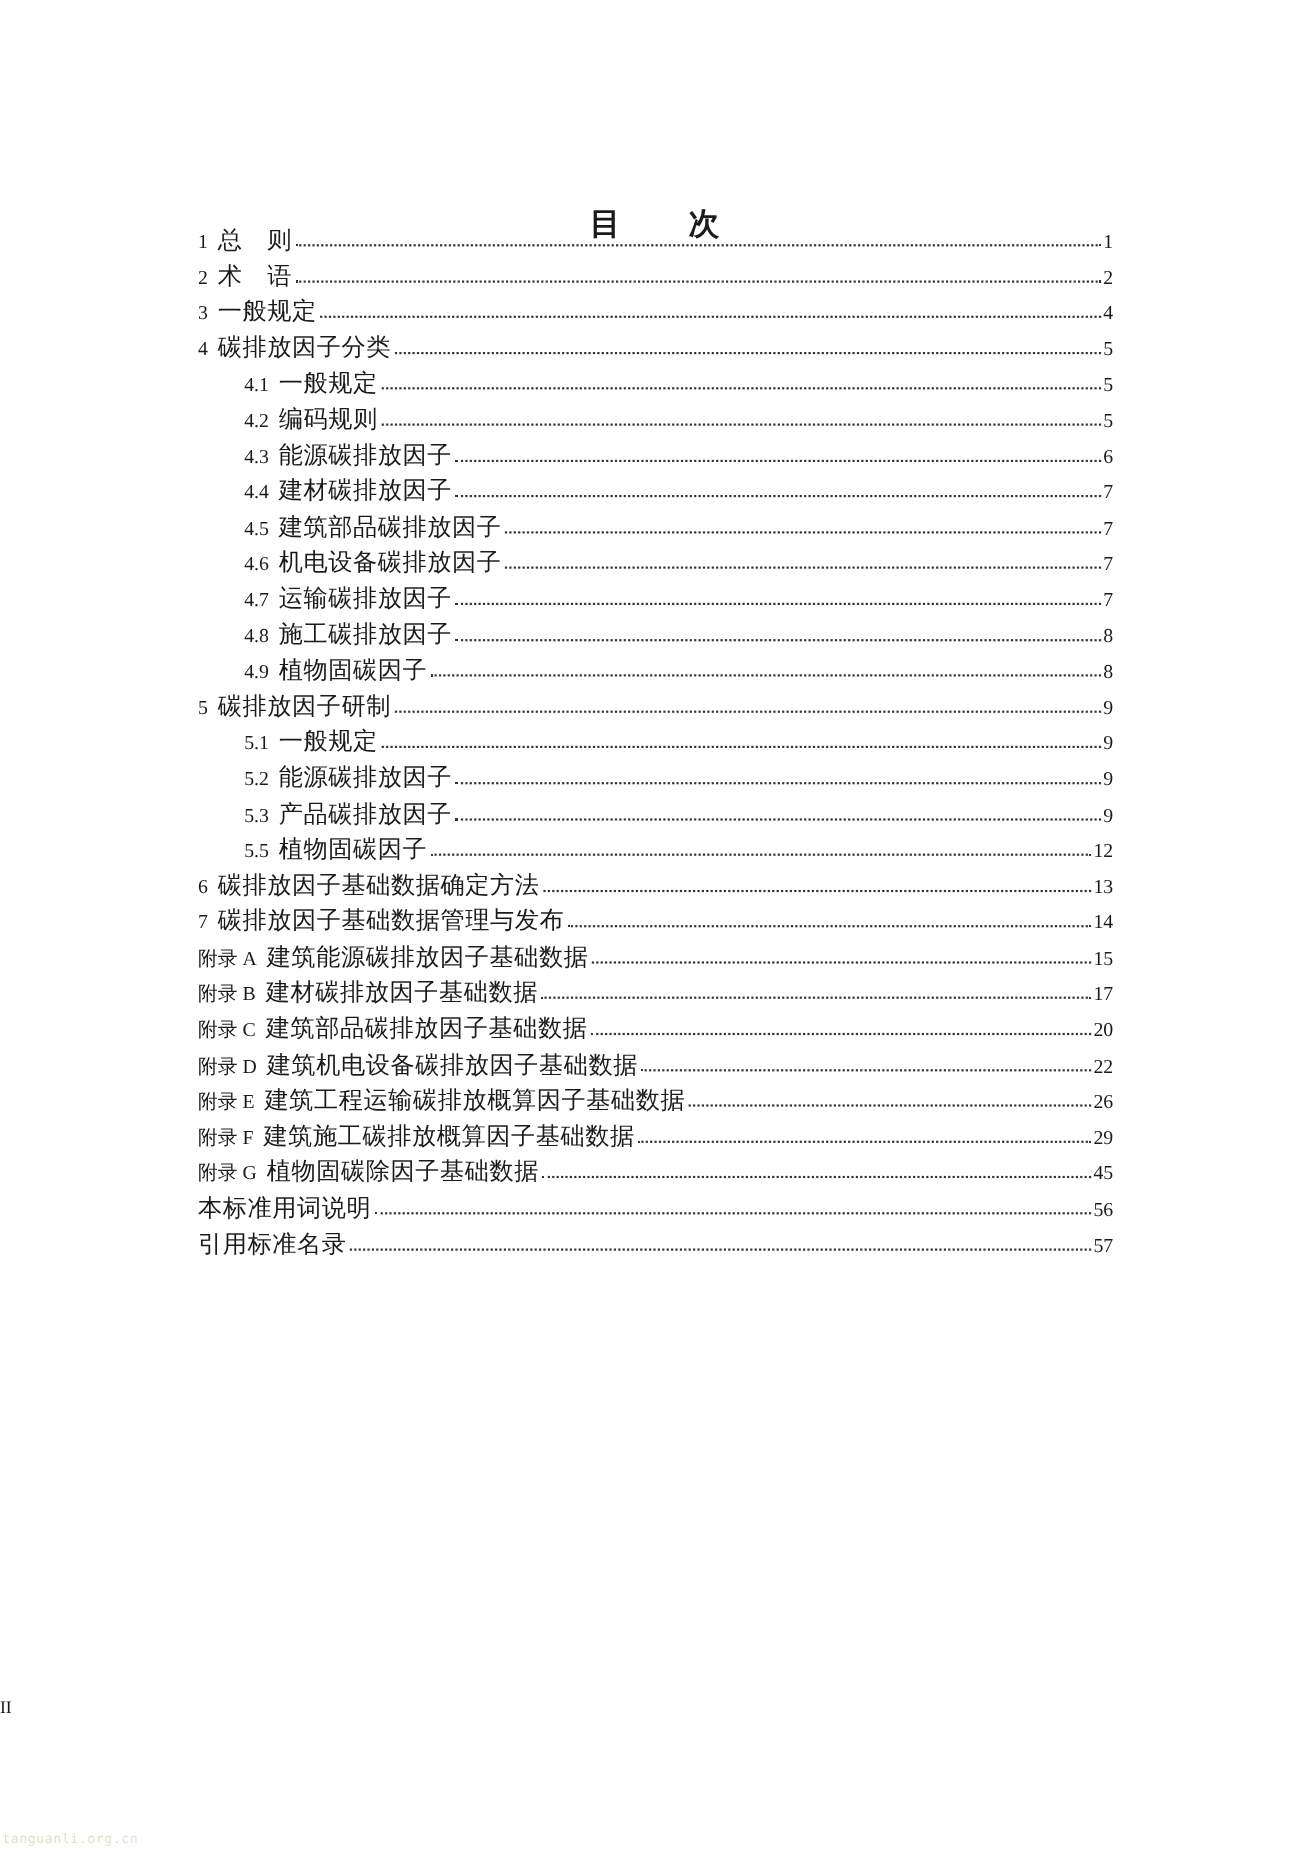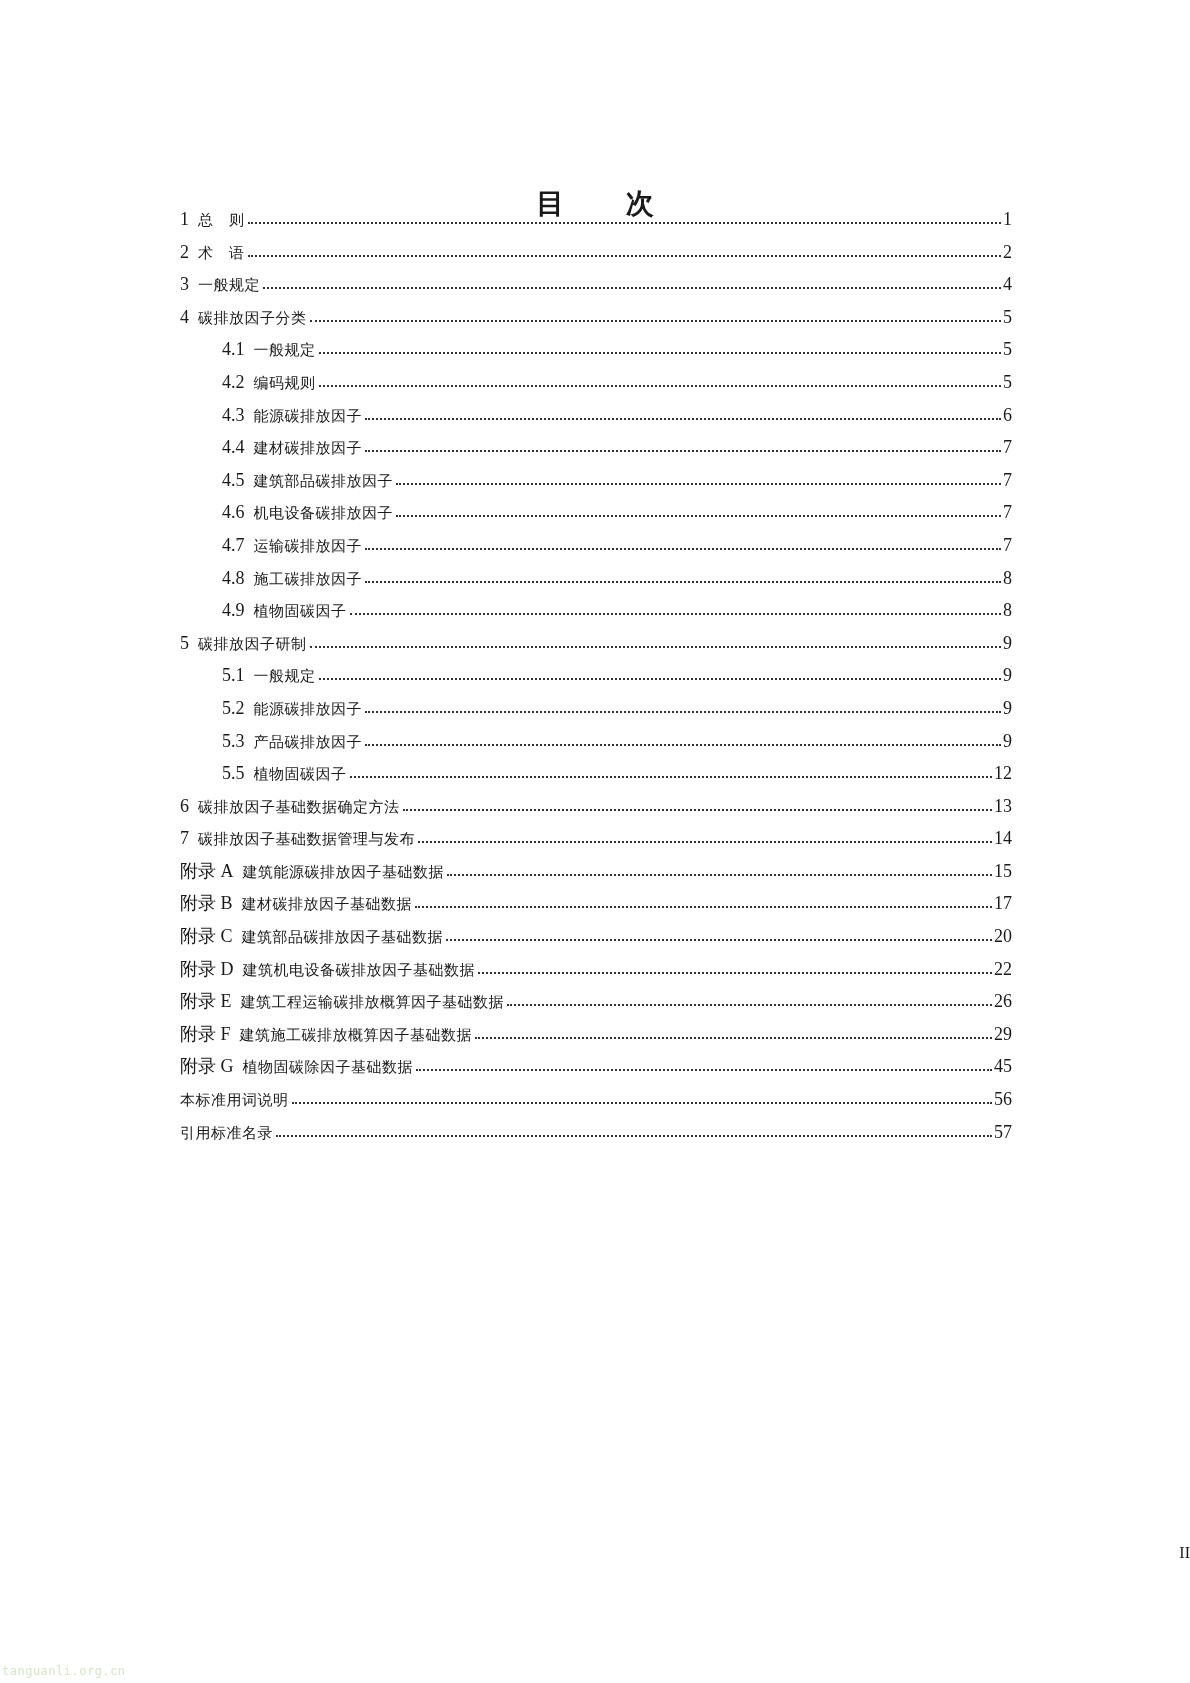--- a/index.html
+++ b/index.html
@@ -13,29 +13,29 @@
     font-family: "DejaVu Sans", sans-serif;
     margin-top: 43px;
   }
   .toc { position: absolute; top: 203px; left: 180px; width: 832px; }
   .row {
     display: flex; align-items: baseline; height: 32.6px; line-height: 32.6px;
     font-size: 17px; white-space: nowrap;
   }
   .row.sub { padding-left: 42px; }
   .num { font-family: "Liberation Serif", serif; font-size: 18px; margin-right: 9px; }
-  .label { font-family: "DejaVu Sans", sans-serif; font-size: 15px; letter-spacing: 0.5px; }
+  .label { font-family: "DejaVu Sans", sans-serif; font-size: 22px; letter-spacing: 0.5px; }
   .leader {
     flex: 1; margin: 0 2px 0 3px; height: 1px; align-self: baseline;
     border-bottom: 2px dotted #333; transform: translateY(-1px);
     min-width: 10px;
   }
   .page { font-family: "Liberation Serif", serif; font-size: 18px; text-align: right; }
   .footer-page {
-    position: absolute; top: 1544px; left: 0; width: 1190px; text-align: right;
+    position: absolute; top: 1544px; left: 0; width: 1190px; text-align: left;
     font-family: "Liberation Serif", serif; font-size: 16px;
   }
   .watermark {
     position: absolute; left: 2px; top: 1664px; font-family: "DejaVu Sans Mono", monospace;
     font-size: 12px; color: #d6e6c6; letter-spacing: 0.5px;
   }
 </style>
 </head>
 <body>
 

